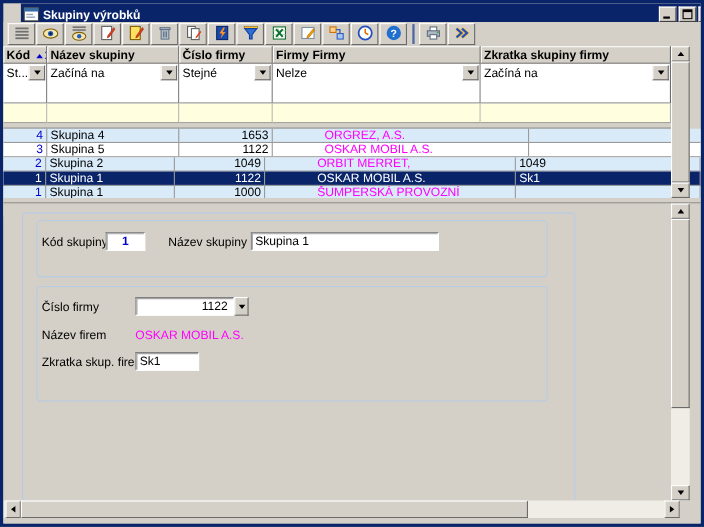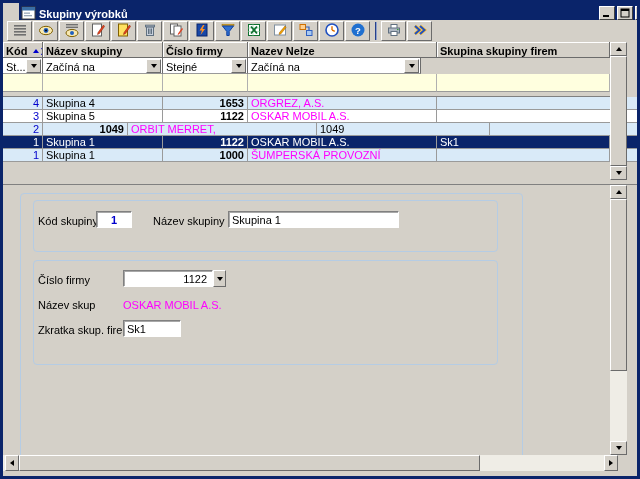--- a/index.html
+++ b/index.html
@@ -32,38 +32,38 @@
   .grid { position:absolute; left:0; top:39px; width:634px; height:138px; background:#D4D0C8; }
   .gcols { display:flex; }
   .hc { height:16px; background:#D4D0C8; font-weight:bold; padding:2px 3px 0 3px;
         border-right:1px solid #6b6b6b; border-bottom:1px solid #6b6b6b;
         box-shadow: inset 1px 1px 0 #ffffff; white-space:nowrap; overflow:hidden;
         display:flex; align-items:center; }
   .sorttag { color:#0000CC; font-weight:bold; margin-left:6px; display:flex; align-items:center; }
   .sorttag .arr-up { margin-right:1px; }
   .c0{width:40px} .c1{width:120px} .c2{width:85px} .c3{width:189px} .c4{width:173px}
 
-  .fc { height:16px; background:#fff; border-right:1px solid #6b6b6b; border-bottom:1px solid #9a9a9a;
+  .fc { height:36px; background:#fff; border-right:1px solid #6b6b6b; border-bottom:1px solid #9a9a9a;
         position:relative; padding:3px 18px 0 3px; white-space:nowrap; overflow:hidden; }
   .dropbtn { position:absolute; right:1px; top:1px; width:15px; height:14px; background:#D4D0C8;
              border:1px solid; border-color:#fff #6b6b6b #6b6b6b #fff;
              display:flex; align-items:center; justify-content:center; }
 
   .yc { height:18px; background:#FFFFDF; border-right:1px solid #b0b0b0; border-bottom:1px solid #9a9a9a; }
 
   .ggap { height:5px; background:#D4D0C8; border-bottom:1px solid #808080; width:607px; }
 
   .grow { display:flex; height:13px; background:#fff; border-bottom:1px solid #9a9a9a; }
   .grow.alt { background:#D9EAF8; }
   .grow.selected { background:#0A246A; }
   .grow.selected .cell { color:#fff !important; }
   .cell { padding:1px 3px 0 3px; border-right:1px solid #9a9a9a; white-space:nowrap; overflow:hidden; line-height:11px; }
   .cell.kod { color:#0000CC; text-align:right; }
-  .cell.num { text-align:right;font-weight:bold; }
-  .cell.firma { color:#FF00FF; }
+  .cell.num { text-align:right; }
+  .cell.firma { color:#FF00FF;margin-left:44px; }
 
   .gempty { width:607px; height:15px; background:#D4D0C8; }
 
   
   .vscroll { position:absolute; top:0; right:10px; width:17px; background:#EFEDE6; }
   .grid .vscroll { left:607px; height:138px; }
   .sbtn { position:absolute; left:0; width:17px; height:14px; background:#D4D0C8;
           border:1px solid; border-color:#fff #6b6b6b #6b6b6b #fff;
           display:flex; align-items:center; justify-content:center; }
   .sb-top { top:0; } .sb-bot { bottom:0; }
@@ -306,40 +306,44 @@
             <span>1</span>
           </span>
       </div>
       <div class="hc c1">
           <span>Název skupiny</span>
         </div>
       <div class="hc c2">
           <span>Číslo firmy</span>
         </div>
       <div class="hc c3">
-          <span>Nazev Nelze</span>
+          <span>Firmy Firmy</span>
         </div>
       <div class="hc c4">
-          <span>Skupina skupiny firem</span>
+          <span>Zkratka skupiny firmy</span>
         </div>
     </div>
 
     <div class="gcols">
       <div class="fc c0"><span>St...</span>
         <span class="dropbtn">
             <span class="arr-down"></span>
           </span></div>
       <div class="fc c1"><span>Začíná na</span>
         <span class="dropbtn">
             <span class="arr-down"></span>
           </span></div>
       <div class="fc c2"><span>Stejné</span>
         <span class="dropbtn">
             <span class="arr-down"></span>
           </span></div>
+      <div class="fc c3"><span>Nelze</span>
+        <span class="dropbtn">
+            <span class="arr-down"></span>
+          </span></div>
       <div class="fc c4"><span>Začíná na</span>
         <span class="dropbtn">
             <span class="arr-down"></span>
           </span></div>
     </div>
 
     <div class="gcols">
       <div class="yc c0"></div>
       <div class="yc c1"></div>
       <div class="yc c2"></div>
@@ -356,20 +360,21 @@
       <div class="cell firma c3">ORGREZ, A.S.</div>
     </div>
     <div class="grow">
       <div class="cell kod c0">3</div>
       <div class="cell c1">Skupina 5</div>
       <div class="cell num c2">1122</div>
       <div class="cell firma c3">OSKAR MOBIL A.S.</div>
     </div>
     <div class="grow alt">
       <div class="cell kod c0">2</div>
+      <div class="cell c1">Skupina 2</div>
       <div class="cell num c2">1049</div>
       <div class="cell firma c3">ORBIT MERRET,</div>
       <div class="cell c4">1049</div>
     </div>
     <div class="grow selected">
       <div class="cell kod c0">1</div>
       <div class="cell c1">Skupina 1</div>
       <div class="cell num c2">1122</div>
       <div class="cell firma c3">OSKAR MOBIL A.S.</div>
       <div class="cell c4">Sk1</div>
@@ -405,21 +410,21 @@
     <span class="dlabel l-kod">Kód skupiny</span>
     <span class="dfield f-kod">1</span>
     <span class="dlabel l-nazev">Název skupiny</span>
     <span class="dfield f-nazev">Skupina 1</span>
 
     <span class="dlabel l-cislo">Číslo firmy</span>
     <span class="dfield f-cislo">1122</span>
     <span class="spin">
         <span class="arr-down"></span>
       </span>
-    <span class="dlabel l-firma">Název skup</span>
+    <span class="dlabel l-firma">Název firem</span>
     <span class="dlabel v-firma">OSKAR MOBIL A.S.</span>
     <span class="dlabel l-zkr">Zkratka skup. firem</span>
     <span class="dfield f-zkr">Sk1</span>
 
     <div class="vscroll">
       <span class="sbtn sb-top">
           <span class="arr-up"></span>
         </span>
       <span class="vthumb"></span>
       <span class="sbtn sb-bot">

